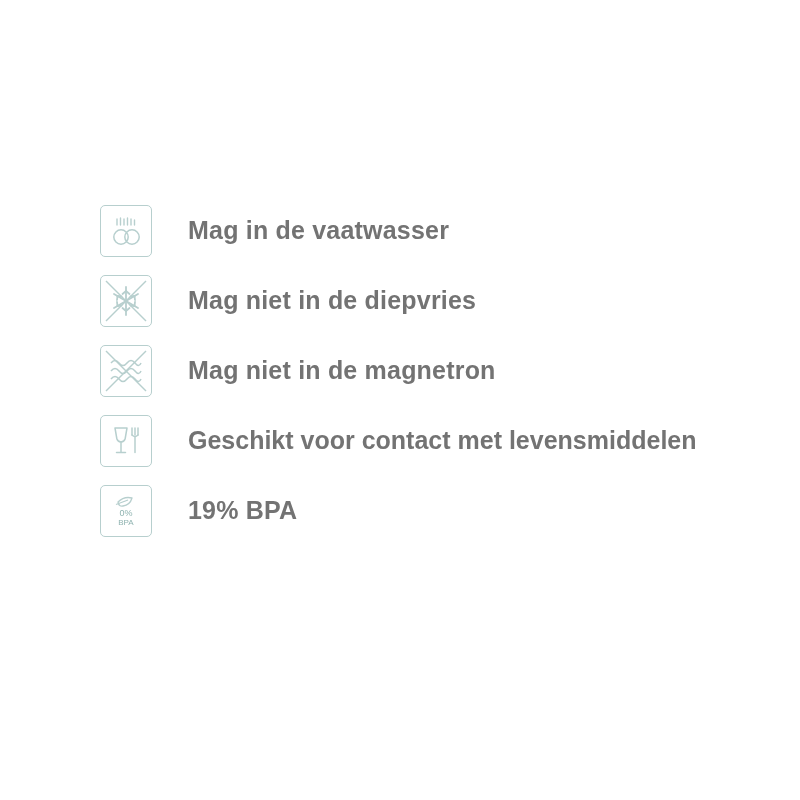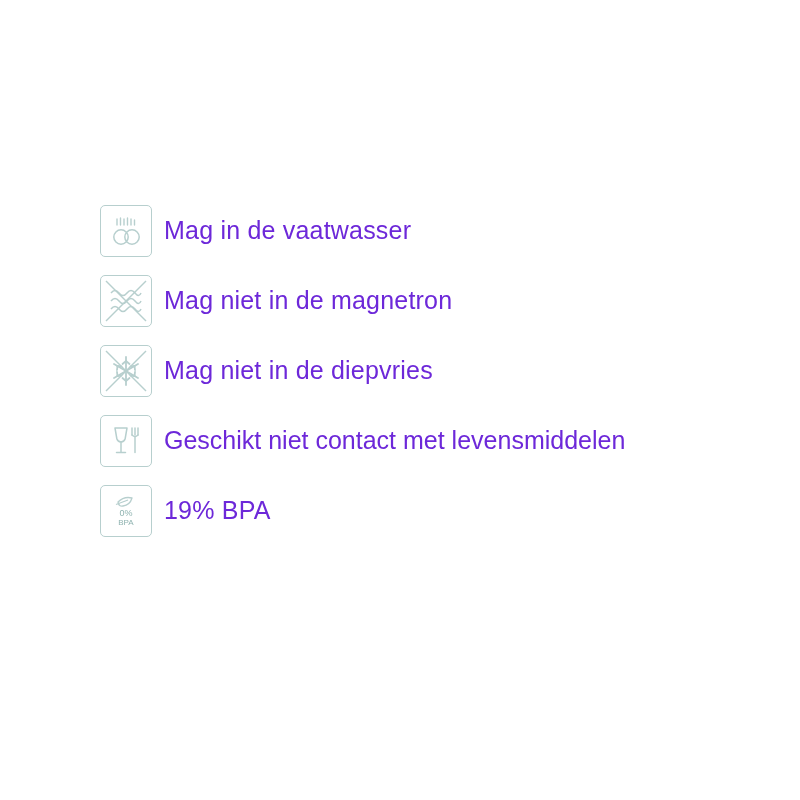--- a/index.html
+++ b/index.html
@@ -40,26 +40,27 @@
     box-sizing: border-box;
     display: flex;
     align-items: center;
     justify-content: center;
     background: #ffffff;
   }
   .icon-box svg {
     display: block;
   }
   .spec-label {
-    margin-left: 12px;
-    color: #6d28d9;
+    margin-left: 36px;
+    color: #737373;
     font-size: 25px;
     line-height: 1.1;
     letter-spacing: 0.2px;
     white-space: nowrap;
+    font-weight: bold;
   }
   .spec-label.tight {
     letter-spacing: 0px;
   }
 </style>
 </head>
 <body>
 
 <div class="sheet">
 
@@ -82,35 +83,20 @@
           <circle cx="26" cy="26" r="7.2"></circle>
         </svg>
       </div>
       <div class="spec-label">Mag in de vaatwasser</div>
     </div>
 
     <div class="spec-row">
       <div class="icon-box">
         <svg width="46" height="46" viewBox="0 0 46 46" fill="none" stroke="#b7cfce" stroke-width="1.4">
 
-          <path d="M8 15 q4 -5 8 0 q4 5 8 0 q4 -5 8 0 q4 5 6 0" stroke-width="1.5"></path>
-          <path d="M8 23 q4 -5 8 0 q4 5 8 0 q4 -5 8 0 q4 5 6 0" stroke-width="1.5"></path>
-          <path d="M8 31 q4 -5 8 0 q4 5 8 0 q4 -5 8 0 q4 5 6 0" stroke-width="1.5"></path>
-
-          <line x1="3" y1="3" x2="43" y2="43" stroke-width="1.5"></line>
-          <line x1="43" y1="3" x2="3" y2="43" stroke-width="1.5"></line>
-        </svg>
-      </div>
-      <div class="spec-label">Mag niet in de magnetron</div>
-    </div>
-
-    <div class="spec-row">
-      <div class="icon-box">
-        <svg width="46" height="46" viewBox="0 0 46 46" fill="none" stroke="#b7cfce" stroke-width="1.4">
-
           <g stroke-linecap="round" stroke-width="1.8">
             <line x1="23" y1="9" x2="23" y2="37"></line>
             <line x1="11" y1="16" x2="35" y2="30"></line>
             <line x1="11" y1="30" x2="35" y2="16"></line>
 
             <line x1="23" y1="13" x2="19.5" y2="16"></line>
             <line x1="23" y1="13" x2="26.5" y2="16"></line>
             <line x1="23" y1="33" x2="19.5" y2="30"></line>
             <line x1="23" y1="33" x2="26.5" y2="30"></line>
             <line x1="14.5" y1="18" x2="14" y2="22"></line>
@@ -125,34 +111,49 @@
 
           <line x1="3" y1="3" x2="43" y2="43" stroke-width="1.5"></line>
           <line x1="43" y1="3" x2="3" y2="43" stroke-width="1.5"></line>
         </svg>
       </div>
       <div class="spec-label">Mag niet in de diepvries</div>
     </div>
 
     <div class="spec-row">
       <div class="icon-box">
+        <svg width="46" height="46" viewBox="0 0 46 46" fill="none" stroke="#b7cfce" stroke-width="1.4">
+
+          <path d="M8 15 q4 -5 8 0 q4 5 8 0 q4 -5 8 0 q4 5 6 0" stroke-width="1.5"></path>
+          <path d="M8 23 q4 -5 8 0 q4 5 8 0 q4 -5 8 0 q4 5 6 0" stroke-width="1.5"></path>
+          <path d="M8 31 q4 -5 8 0 q4 5 8 0 q4 -5 8 0 q4 5 6 0" stroke-width="1.5"></path>
+
+          <line x1="3" y1="3" x2="43" y2="43" stroke-width="1.5"></line>
+          <line x1="43" y1="3" x2="3" y2="43" stroke-width="1.5"></line>
+        </svg>
+      </div>
+      <div class="spec-label">Mag niet in de magnetron</div>
+    </div>
+
+    <div class="spec-row">
+      <div class="icon-box">
         <svg width="40" height="40" viewBox="0 0 40 40" fill="none" stroke="#b7cfce" stroke-width="1.5" stroke-linecap="round" stroke-linejoin="round">
 
           <path d="M9 7 L21 7 L19.2 17.5 Q18.6 20.5 15 21 Q11.4 20.5 10.8 17.5 Z"></path>
           <line x1="15" y1="21" x2="15" y2="31"></line>
           <line x1="10.5" y1="31.5" x2="19.5" y2="31.5"></line>
 
           <path d="M26 7 L26 14"></path>
           <path d="M29 7 L29 14"></path>
           <path d="M32 7 L32 14"></path>
           <path d="M26 14 Q29 17 32 14"></path>
           <line x1="29" y1="16.5" x2="29" y2="31.5"></line>
         </svg>
       </div>
-      <div class="spec-label tight">Geschikt niet contact met levensmiddelen</div>
+      <div class="spec-label tight">Geschikt voor contact met levensmiddelen</div>
     </div>
 
     <div class="spec-row">
       <div class="icon-box">
         <svg width="44" height="44" viewBox="0 0 44 44" fill="none" stroke="#b7cfce" stroke-width="1.3">
 
           <path d="M14 13 q6 -6 14 -4 q-2 7 -9 8 q-4 1 -5 -4 z" stroke-linejoin="round"></path>
           <line x1="12" y1="15.5" x2="24" y2="11"></line>
 
           <text x="22" y="27" text-anchor="middle" font-family="Liberation Sans, sans-serif" font-size="9" fill="#8fb3b0" stroke="none">0%</text>

